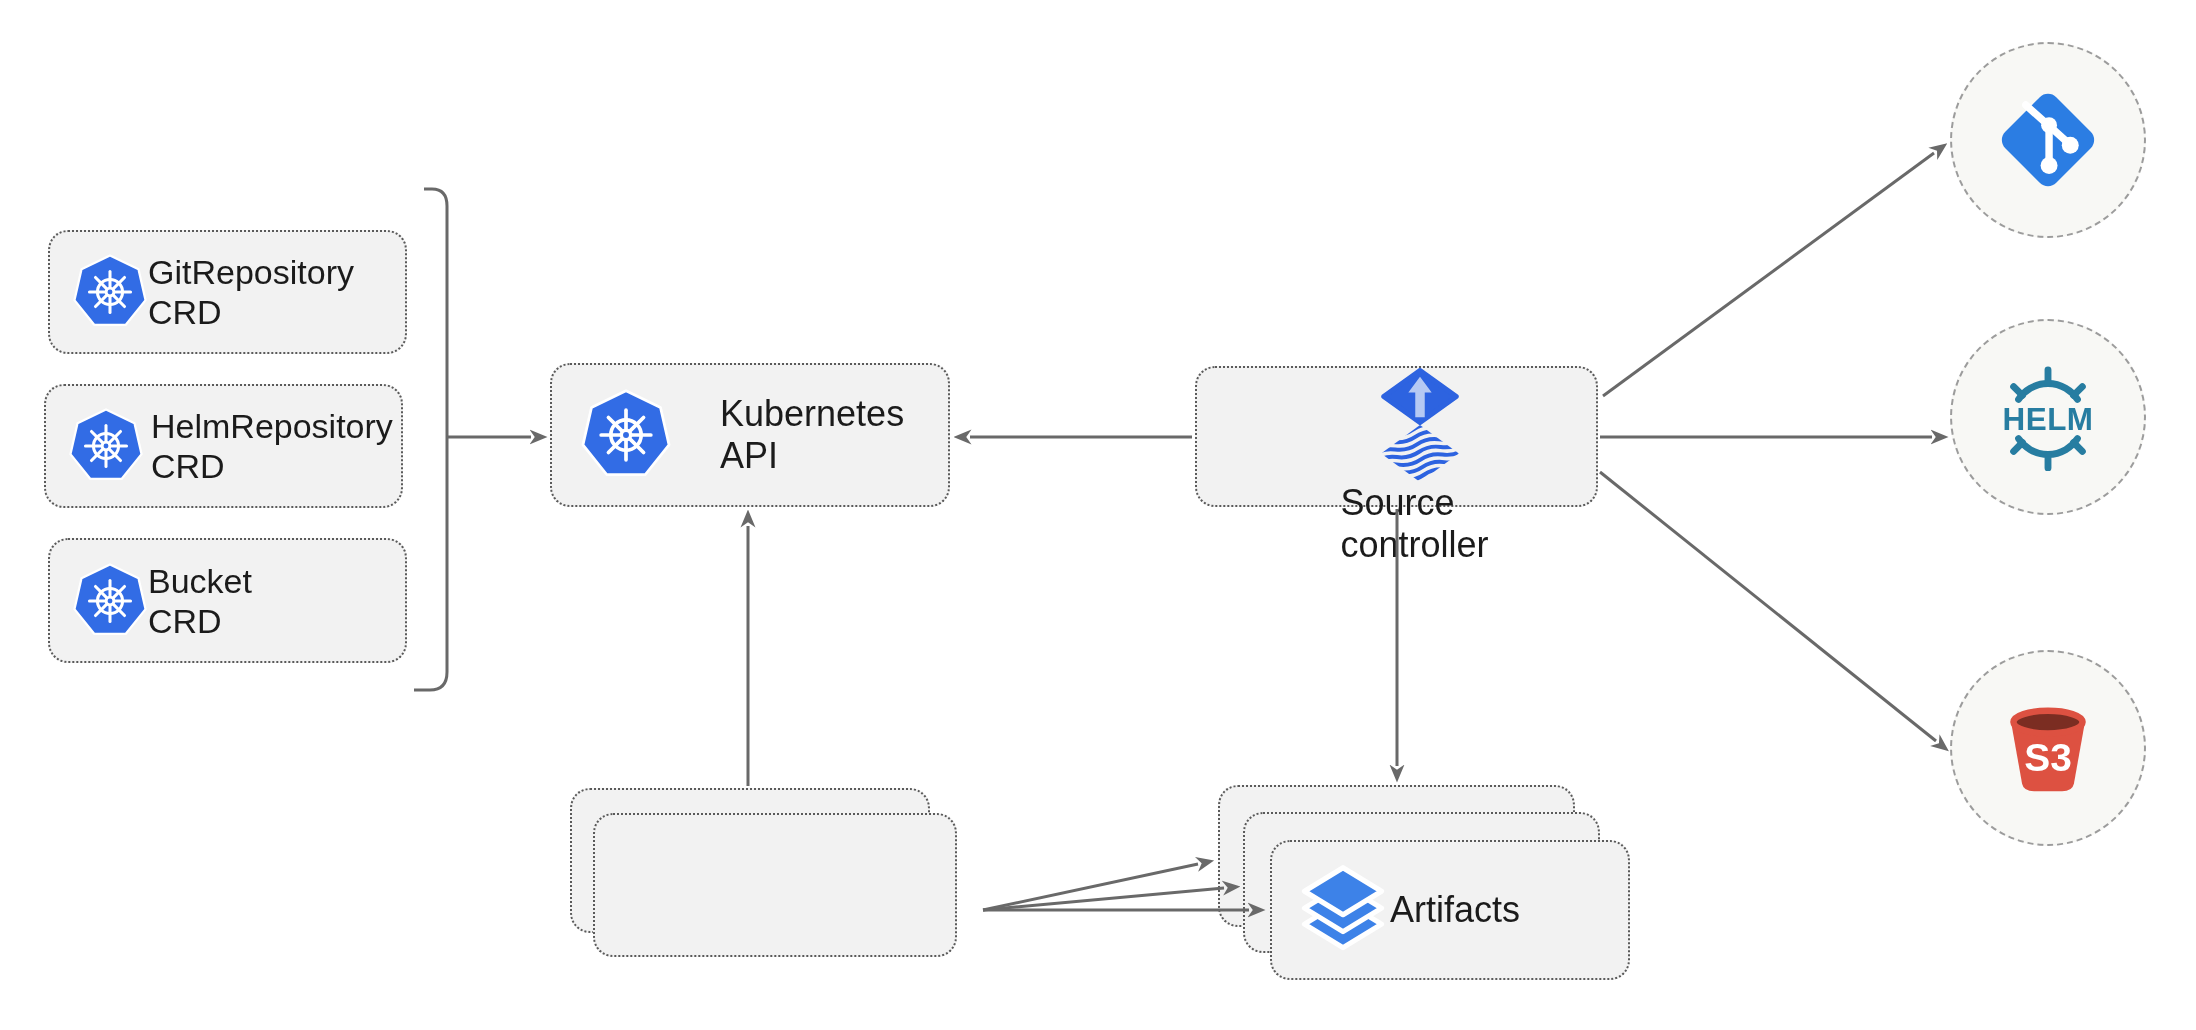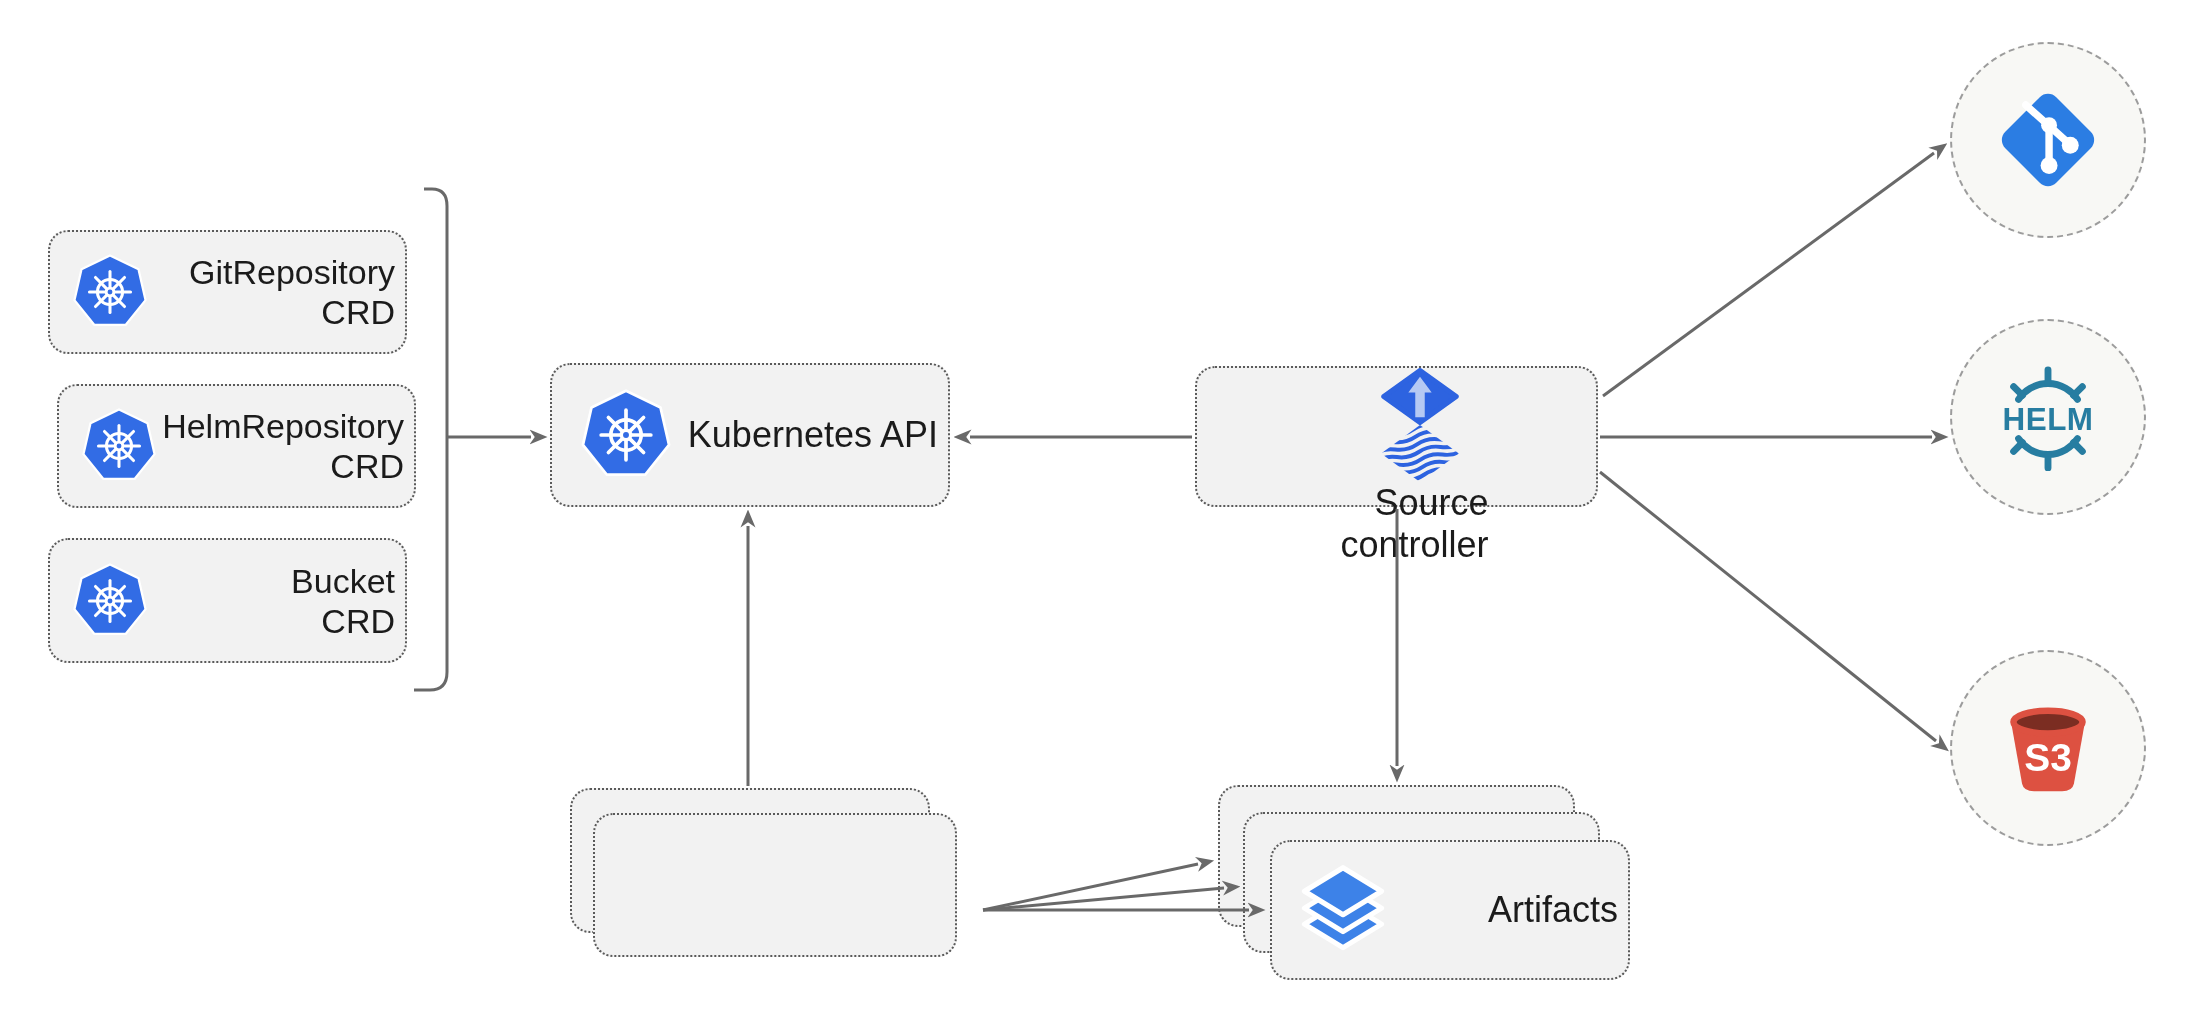--- a/index.html
+++ b/index.html
@@ -11,21 +11,21 @@
     color:#1b1b1b;
     overflow:hidden;
   }
   .node{
     position:absolute;box-sizing:border-box;
     background:#f2f2f2;
     border:2.5px dotted #5a5a5a;
     border-radius:20px;
   }
   .row{display:flex;align-items:center;}
-  .label{flex:1;text-align:right;font-size:36px;line-height:42px;padding-right:10px;}
+  .label{flex:1;text-align:left;font-size:36px;line-height:42px;padding-right:10px;}
   .crd .label{font-size:34px;line-height:40px;}
   .icon{flex:0 0 auto;display:block;}
   .ext-circle{
     position:absolute;box-sizing:border-box;
     width:196px;height:196px;border-radius:50%;
     background:#f8f8f5;
     border:2.5px dashed #9c9c9c;
     display:flex;align-items:center;justify-content:center;
   }
   svg.overlay{position:absolute;left:0;top:0;z-index:6;pointer-events:none;}
@@ -83,41 +83,41 @@
   <div class="node crd row" style="left:48px;top:230px;width:359px;height:124px;padding-left:22px;">
     <svg class="icon" width="76" height="76" viewBox="0 0 100 100">
         <use href="#sym-k8s"></use>
       </svg>
     <div class="label">
       <div>GitRepository</div>
       <div>CRD</div>
     </div>
   </div>
 
-  <div class="node crd row" style="left:57px;top:384px;width:359px;height:124px;padding-left:22px;">
+  <div class="node crd row" style="left:44px;top:384px;width:359px;height:124px;padding-left:22px;gap:7px;">
     <svg class="icon" width="76" height="76" viewBox="0 0 100 100">
         <use href="#sym-k8s"></use>
       </svg>
     <div class="label">
       <div>HelmRepository</div>
       <div>CRD</div>
     </div>
   </div>
 
   <div class="node crd row" style="left:48px;top:538px;width:359px;height:125px;padding-left:22px;">
     <svg class="icon" width="76" height="76" viewBox="0 0 100 100">
         <use href="#sym-k8s"></use>
       </svg>
     <div class="label">
       <div>Bucket</div>
       <div>CRD</div>
     </div>
   </div>
 
-  <div class="node row" style="left:550px;top:363px;width:400px;height:144px;padding-left:28px;">
+  <div class="node row" style="left:550px;top:363px;width:400px;height:144px;padding-left:28px;gap:48px;">
     <svg class="icon" width="92" height="92" viewBox="0 0 100 100">
         <use href="#sym-k8s"></use>
       </svg>
     <div class="label">Kubernetes API</div>
   </div>
 
   <div class="node row" style="left:1195px;top:366px;width:403px;height:141px;padding-left:46px;flex-direction:column;">
     <svg class="icon" width="78" height="114" viewBox="0 0 90 132">
         <use href="#sym-flux"></use>
       </svg>

